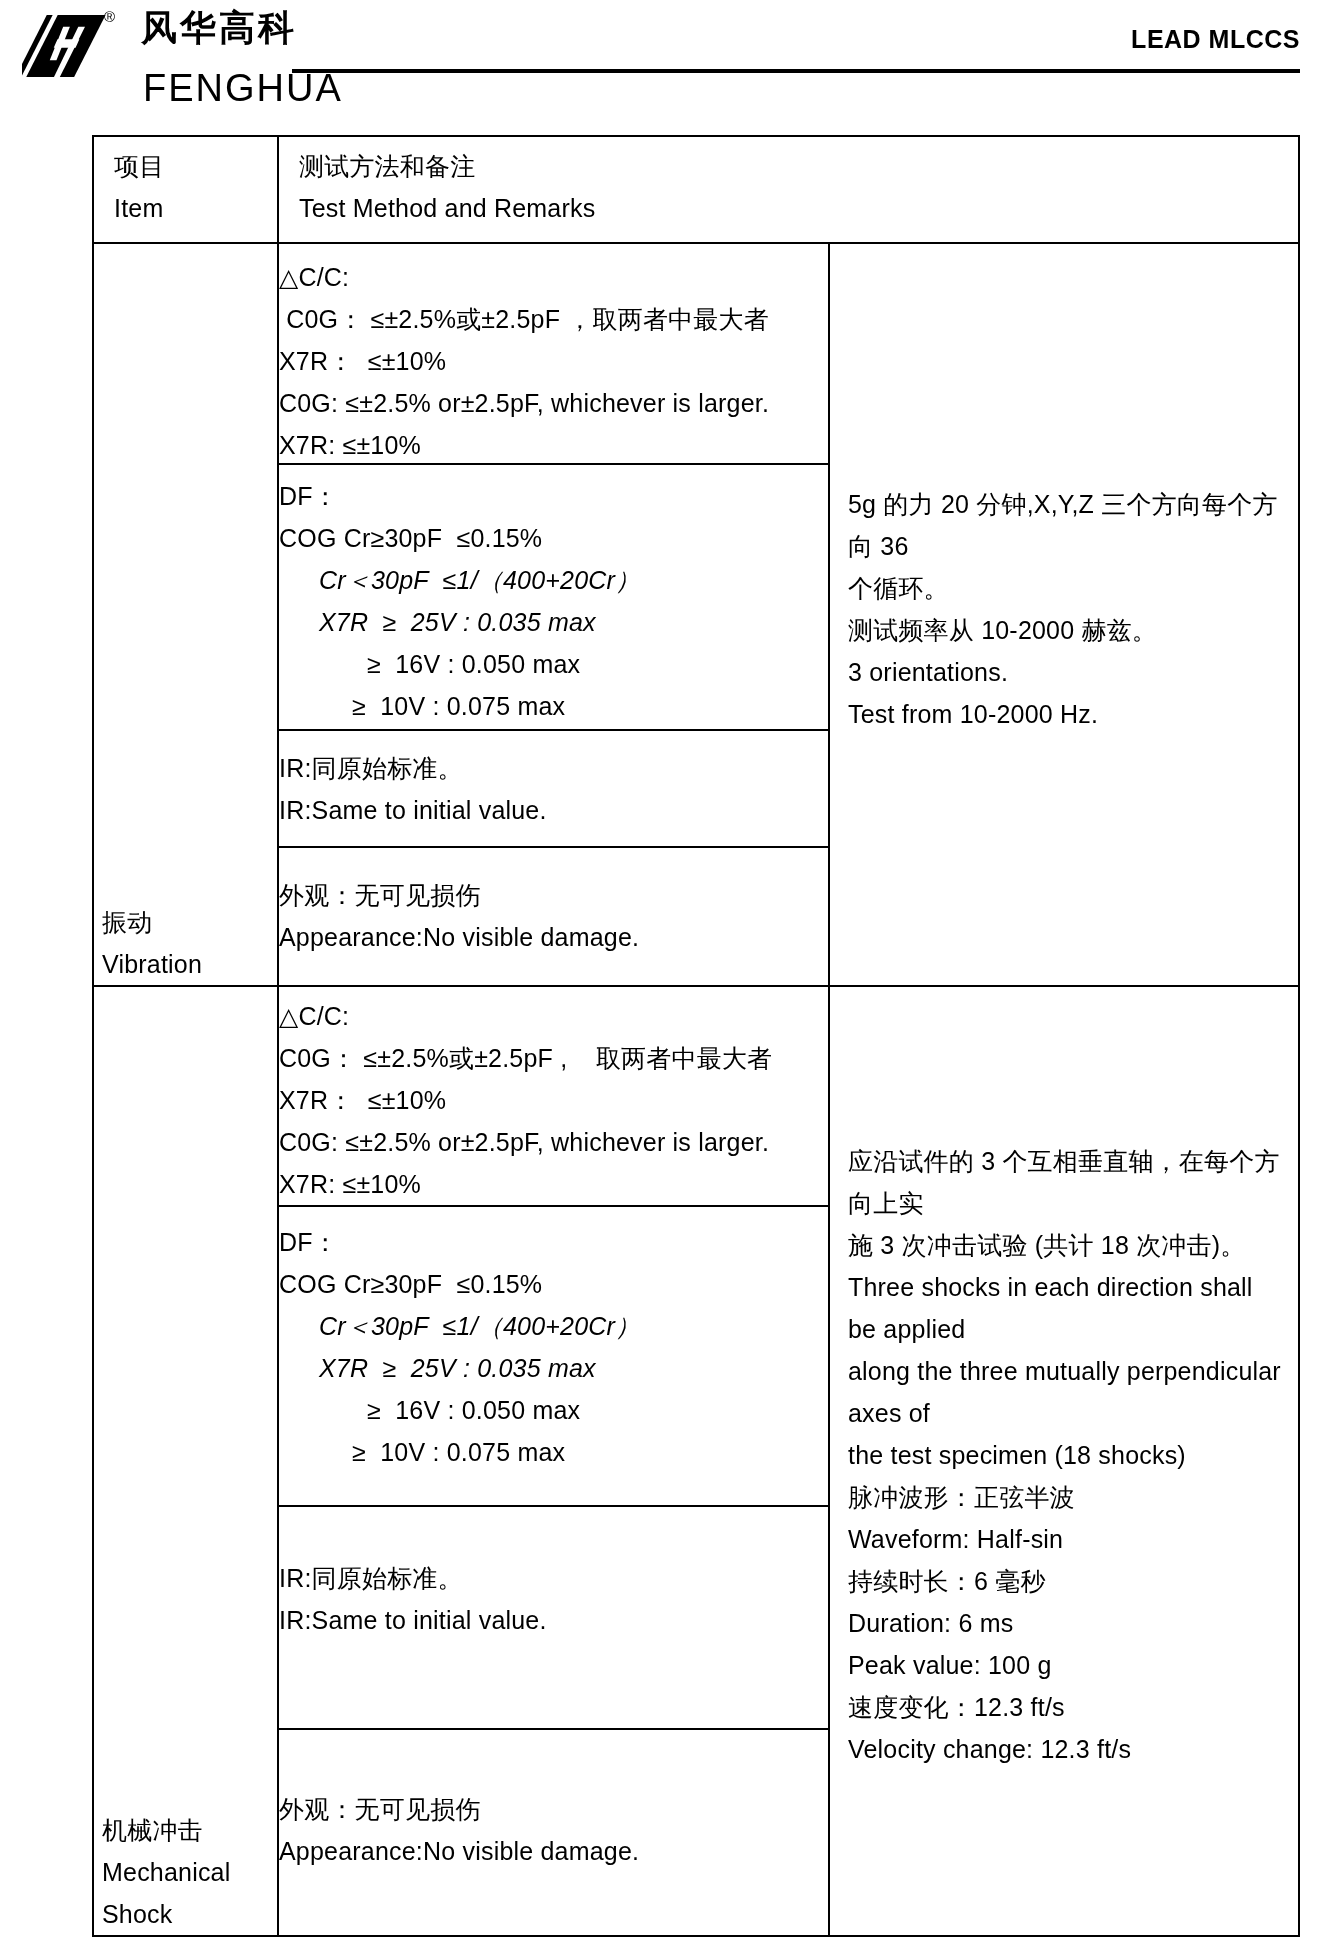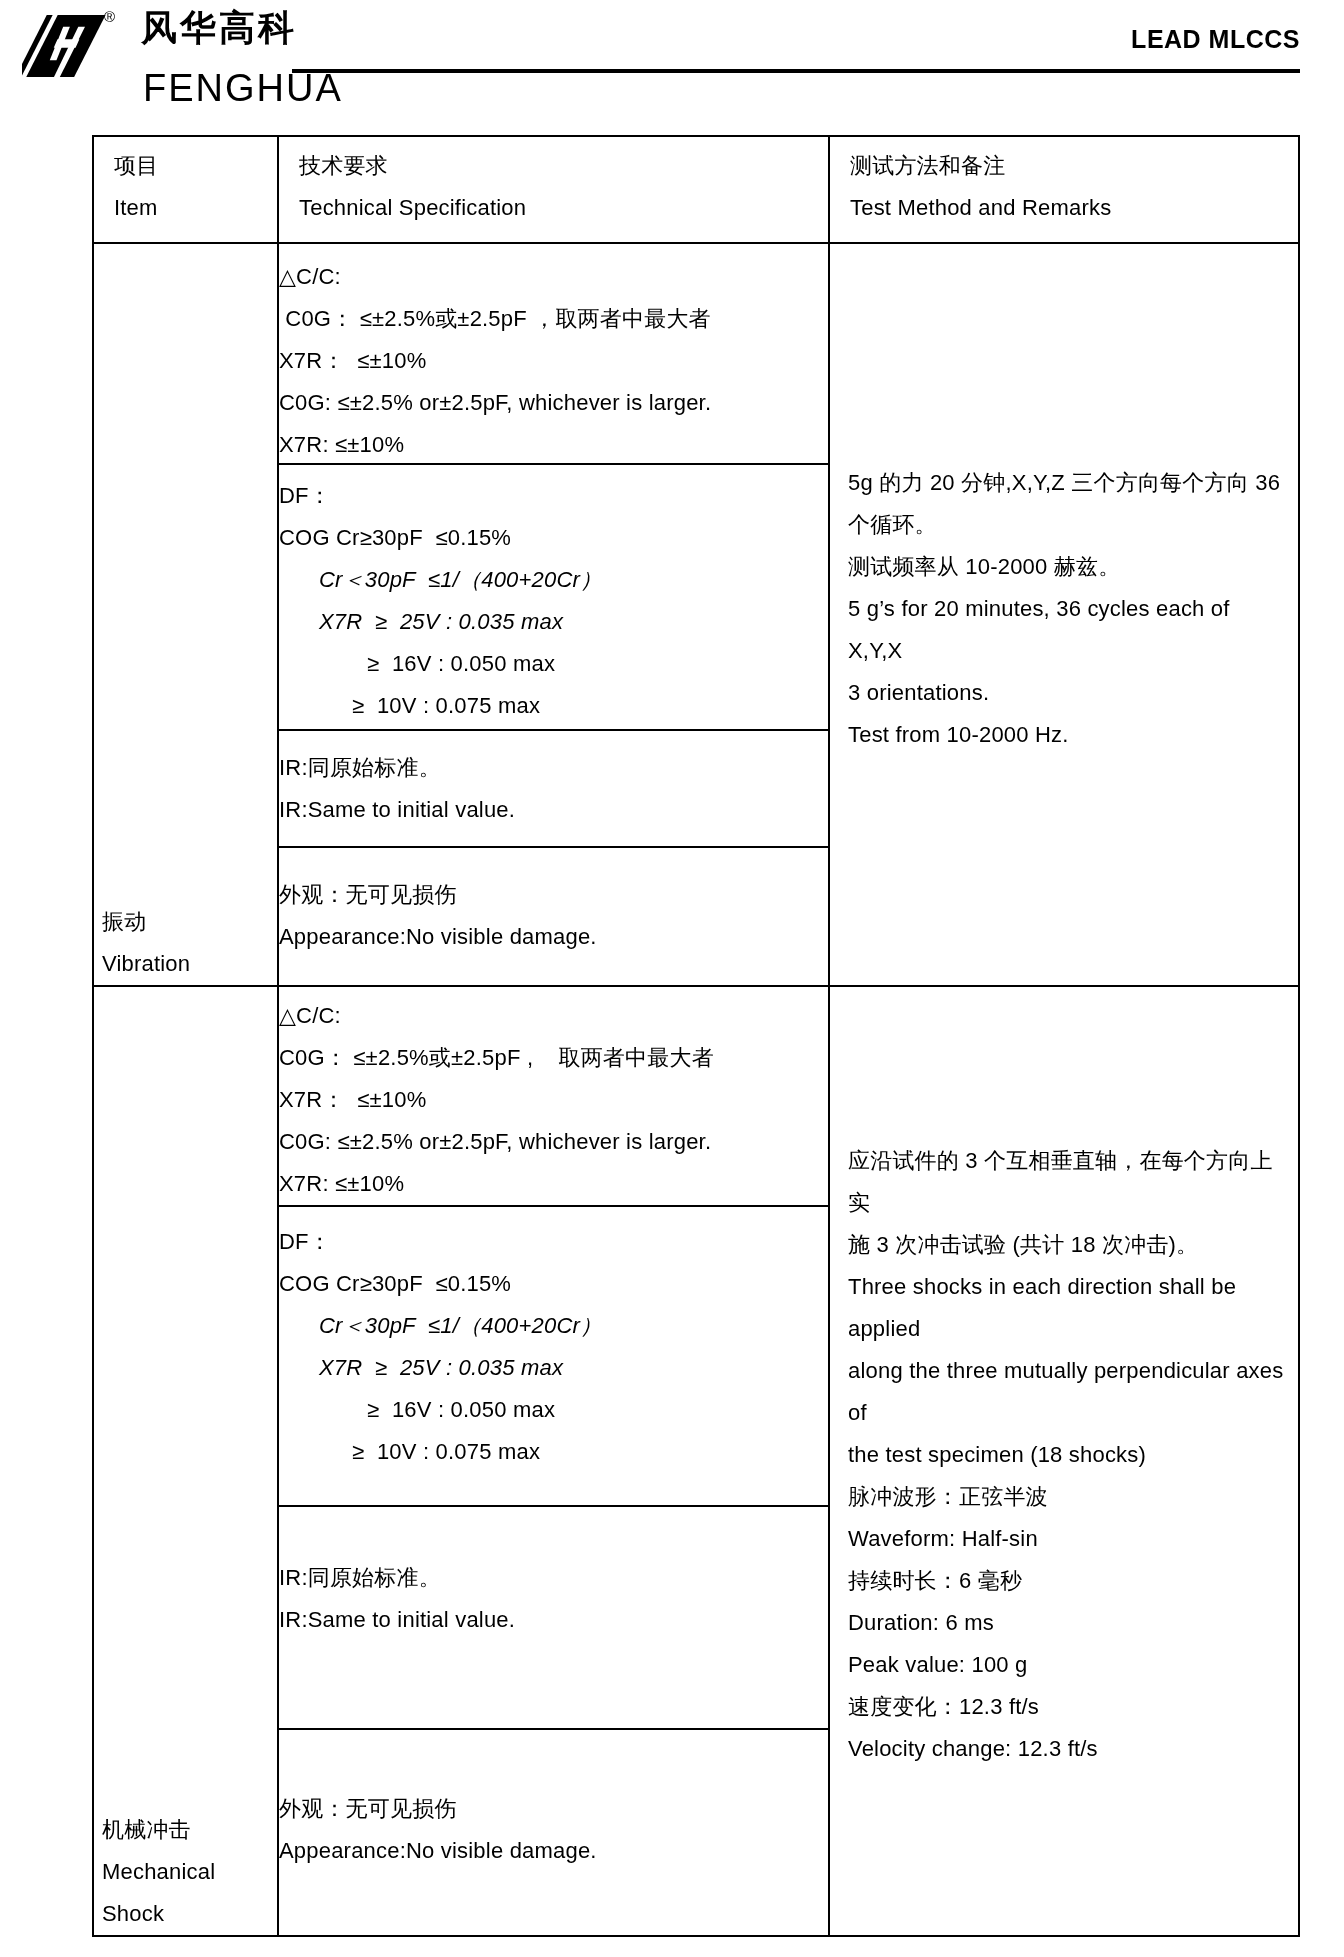--- a/index.html
+++ b/index.html
@@ -38,21 +38,21 @@
   .v-cc{height:221px;padding-top:12px;}
   .v-df{height:266px;padding-top:10px;}
   .v-ir{height:117px;padding-top:16px;}
   .v-app{flex:1;padding-top:26px;}
   .s-cc{height:220px;padding-top:8px;}
   .s-df{height:300px;padding-top:14px;}
   .s-ir{height:223px;padding-top:50px;}
   .s-app{flex:1;padding-top:58px;}
   .line{
     white-space:pre-wrap;
-    font-size:22px;line-height:42px;
+    font-size:25px;line-height:42px;
     letter-spacing:.2px;
   }
   .ind-a{padding-left:40px;font-style:italic;}
   .ind-b{padding-left:88px;}
   .ind-c{padding-left:73px;}
 </style>
 </head>
 <body>
 
 <div class="page">
@@ -71,24 +71,20 @@
   <div class="brand-en">FENGHUA</div>
   <div class="doc-title">LEAD MLCCS</div>
   <div class="header-rule"></div>
 
   <div class="spec-table">
 
     <div class="trow thead">
       <div class="c1 hcell">
         <div class="line">项目</div>
         <div class="line">Item</div>
-      </div>
-      <div class="c2 hcell">
-        <div class="line">技术要求</div>
-        <div class="line">Technical Specification</div>
       </div>
       <div class="c3 hcell" style="justify-content:flex-start;">
         <div class="line">测试方法和备注</div>
         <div class="line">Test Method and Remarks</div>
       </div>
     </div>
 
     <div class="trow row-vibration">
       <div class="c1 item-cell">
         <div class="line">振动</div>
@@ -116,21 +112,20 @@
         </div>
         <div class="sub v-app">
           <div class="line">外观：无可见损伤</div>
           <div class="line">Appearance:No visible damage.</div>
         </div>
       </div>
       <div class="c3">
         <div class="line">5g 的力 20 分钟,X,Y,Z 三个方向每个方向 36</div>
         <div class="line">个循环。</div>
         <div class="line">测试频率从 10-2000 赫兹。</div>
-        <div class="line">5 g’s for 20 minutes, 36 cycles each of X,Y,X</div>
         <div class="line">3 orientations.</div>
         <div class="line">Test from 10-2000 Hz.</div>
       </div>
     </div>
 
     <div class="trow row-shock">
       <div class="c1 item-cell">
         <div class="line">机械冲击</div>
         <div class="line">Mechanical</div>
         <div class="line">Shock</div>

